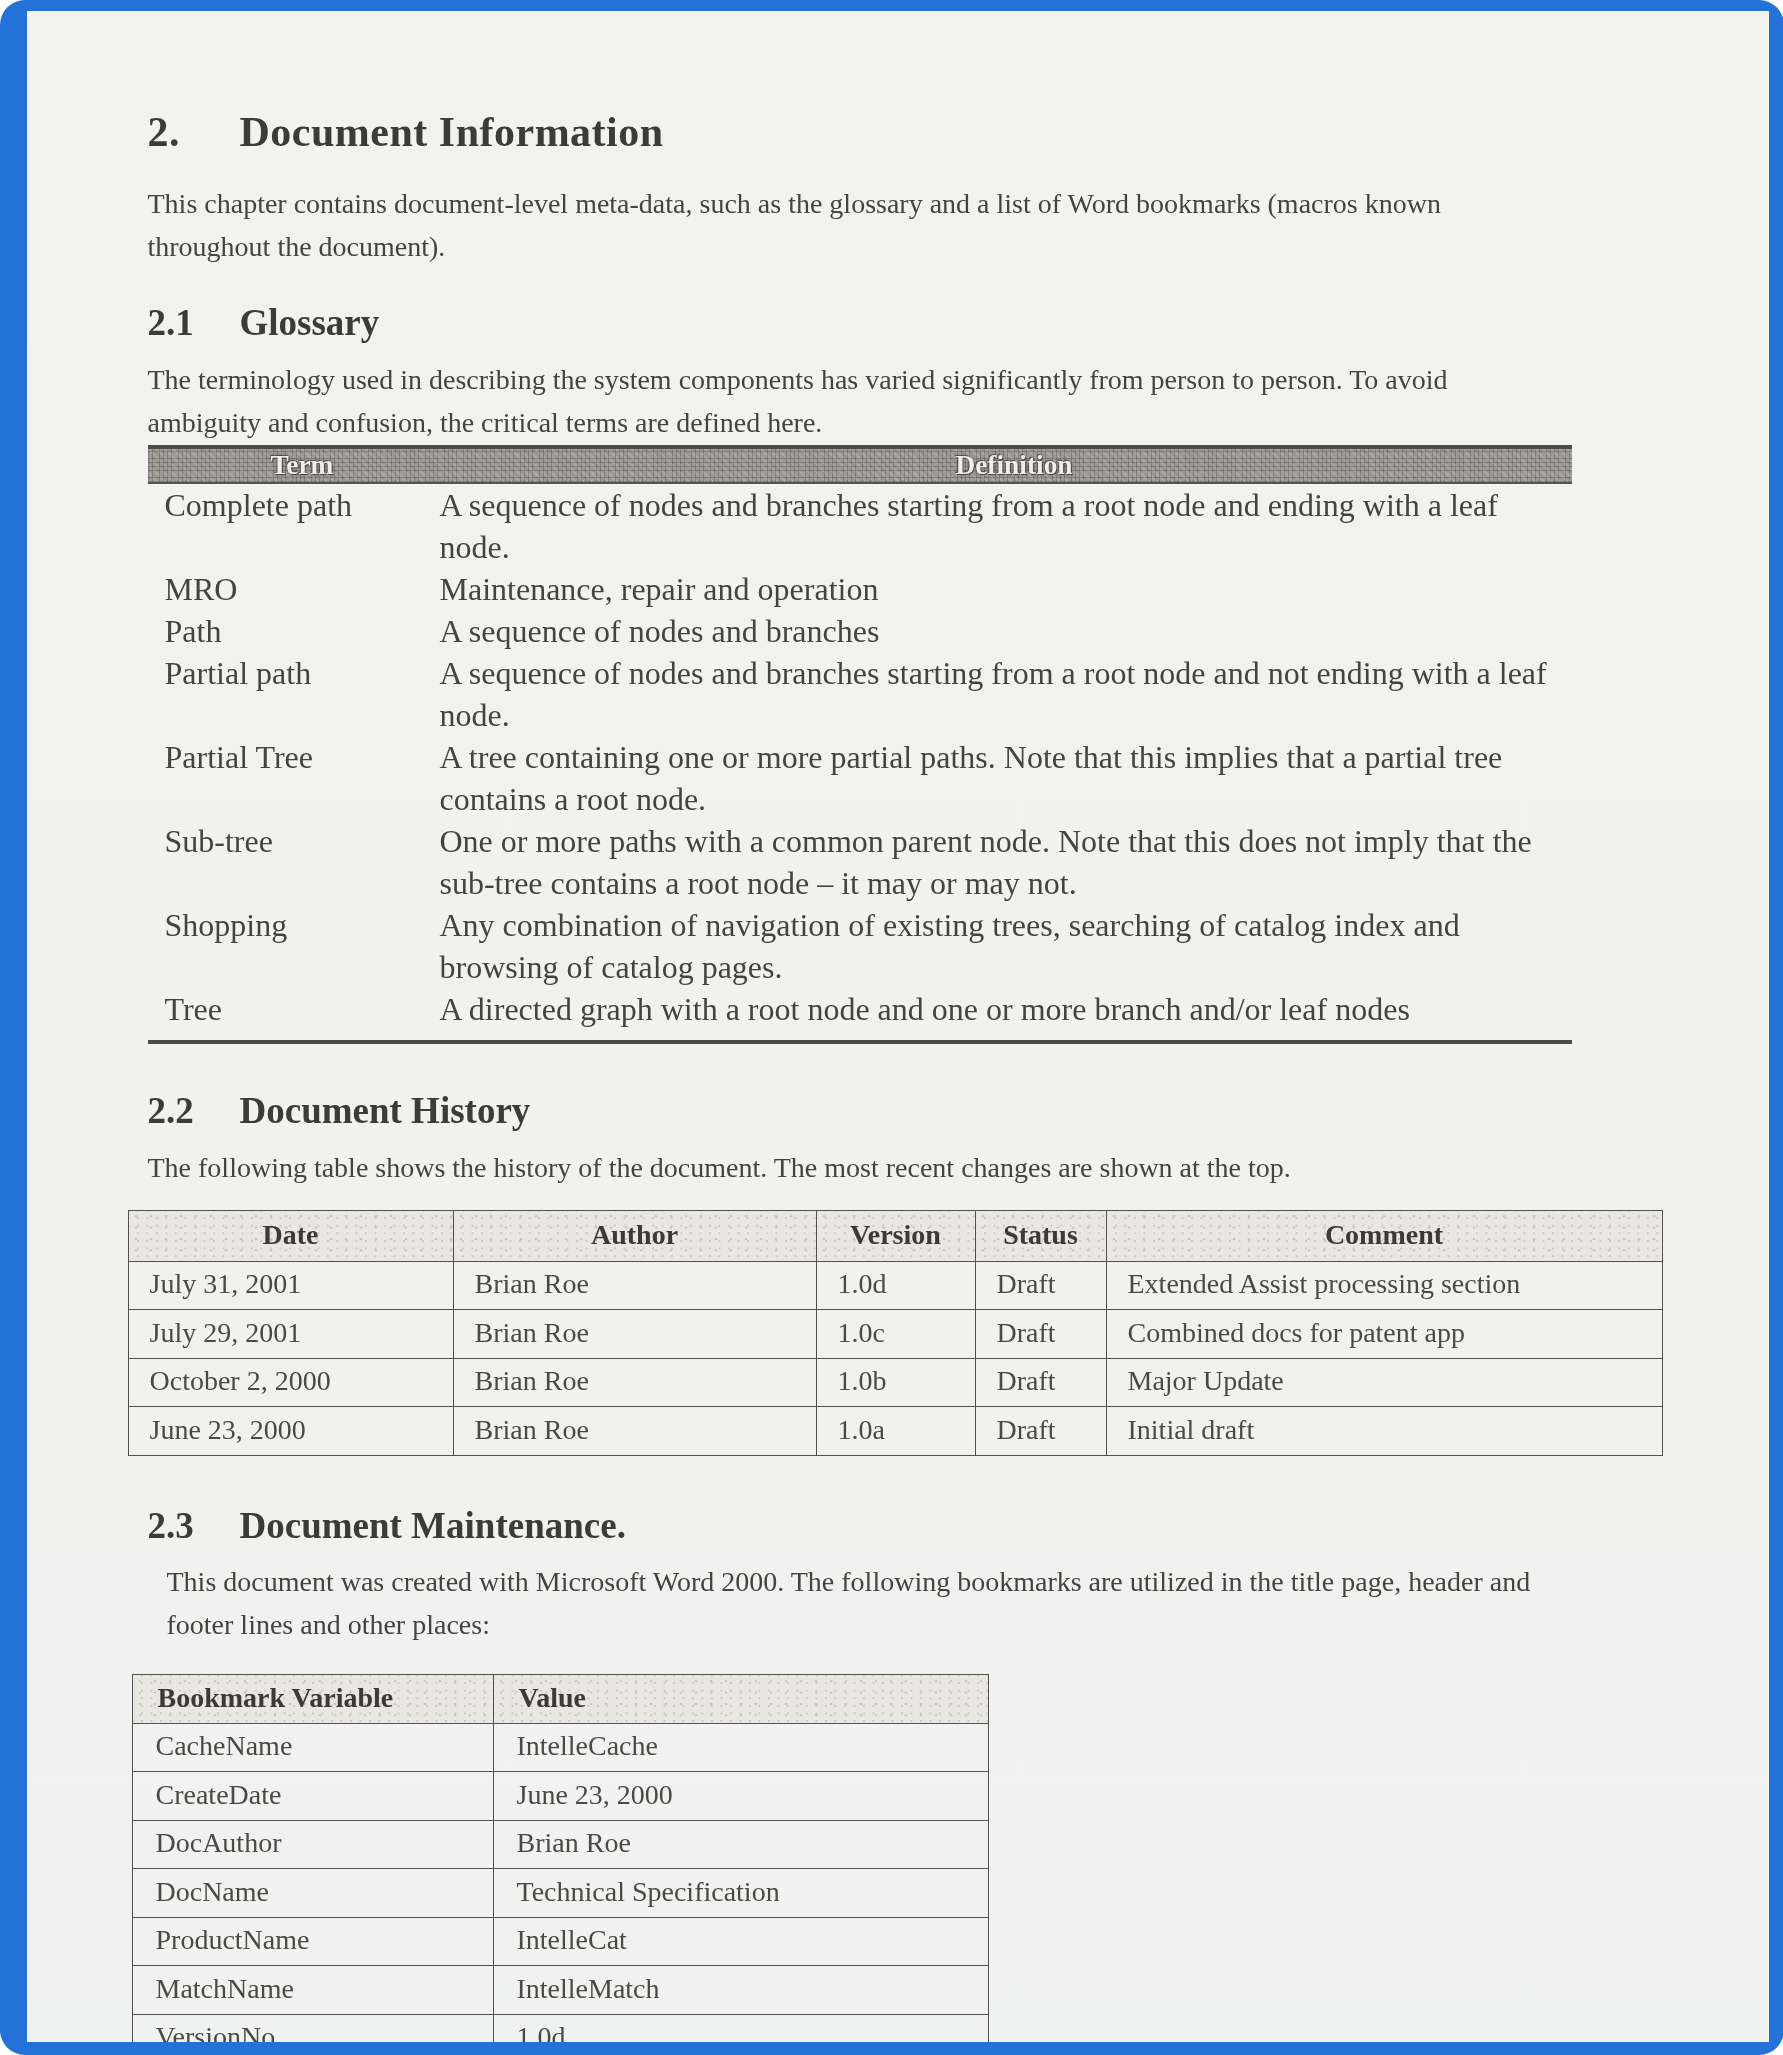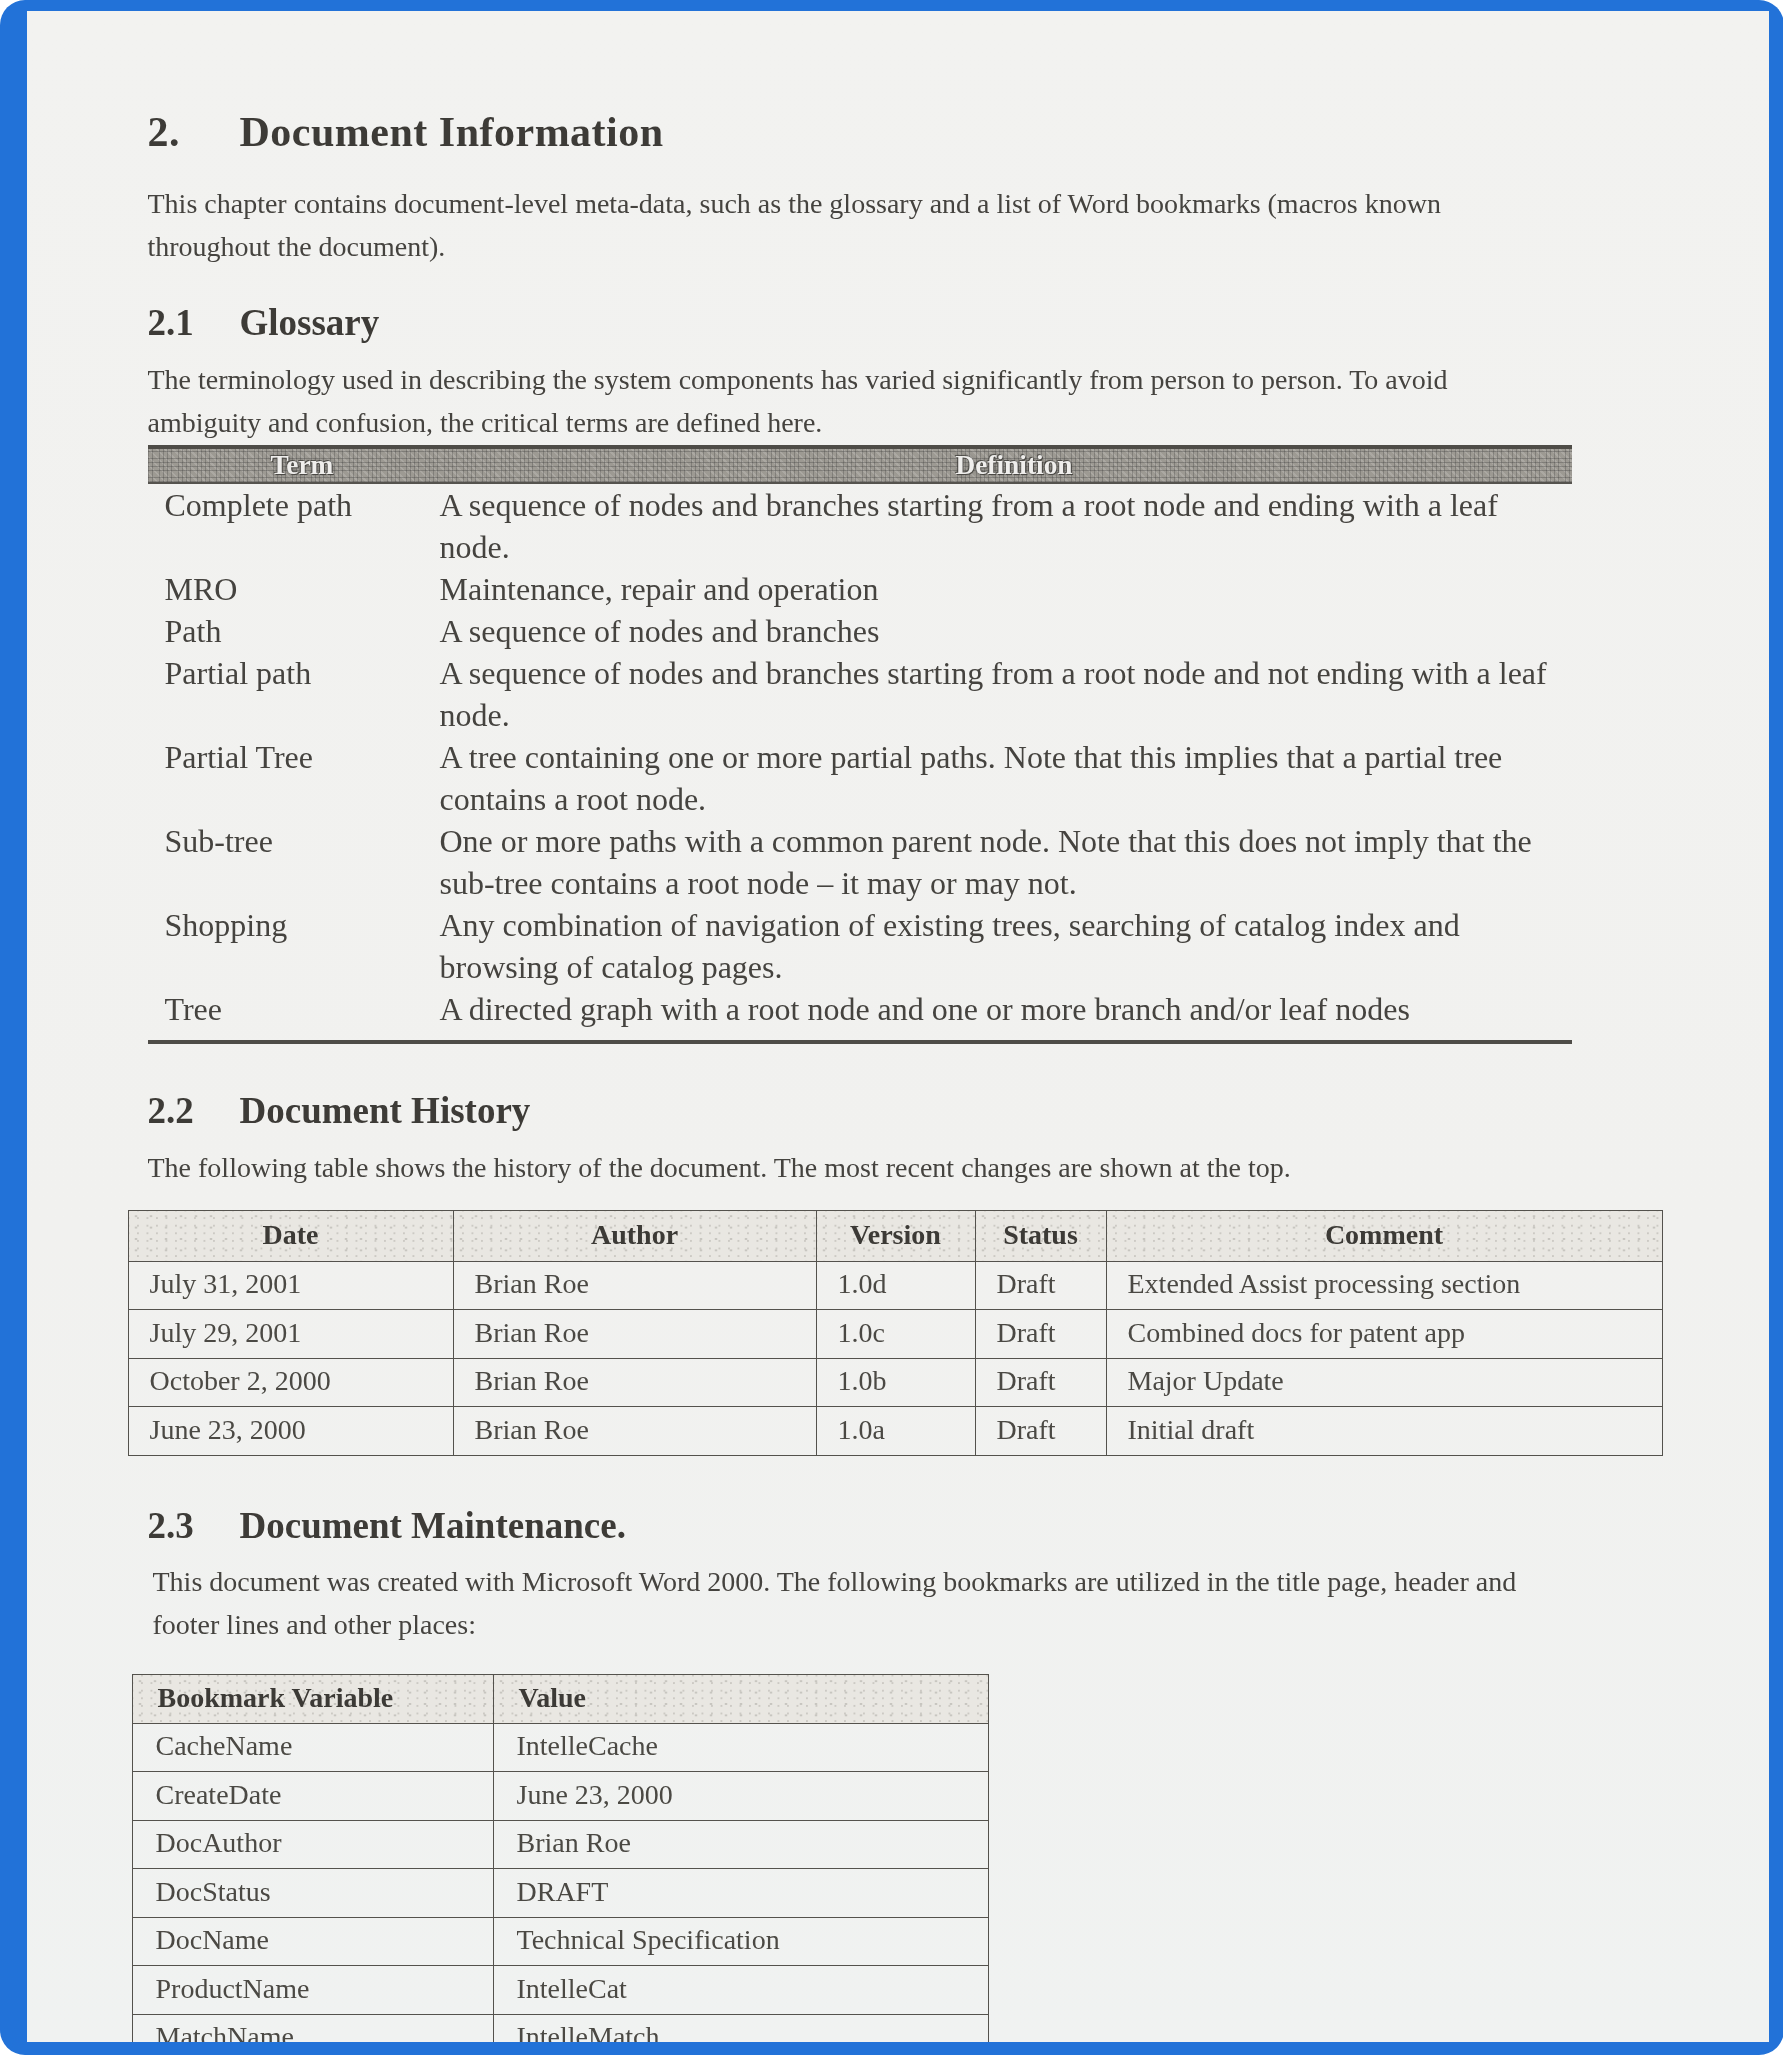--- a/index.html
+++ b/index.html
@@ -212,21 +212,21 @@
             <td>June 23, 2000</td>
             <td>Brian Roe</td>
             <td>1.0a</td>
             <td>Draft</td>
             <td>Initial draft</td>
           </tr>
         </tbody>
       </table>
 
       <h2 class="sec-title" style="margin-top:47px"><span class="sec-num">2.3</span><span>Document Maintenance.</span></h2>
-      <p class="body-text tight" style="margin-left:5px">This document was created with Microsoft Word 2000. The following bookmarks are utilized in the title page, header and footer lines and other places:</p>
+      <p class="body-text tight" style="margin-left:19px">This document was created with Microsoft Word 2000. The following bookmarks are utilized in the title page, header and footer lines and other places:</p>
 
       <table class="data bookmarks">
         <colgroup>
             <col style="width:361px">
             <col>
           </colgroup>
         <thead>
           <tr>
             <th>Bookmark Variable</th>
             <th>Value</th>
@@ -239,24 +239,20 @@
           </tr>
           <tr>
             <td>CreateDate</td>
             <td>June 23, 2000</td>
           </tr>
           <tr>
             <td>DocAuthor</td>
             <td>Brian Roe</td>
           </tr>
           <tr>
-            <td>DocStatus</td>
-            <td>DRAFT</td>
-          </tr>
-          <tr>
             <td>DocName</td>
             <td>Technical Specification</td>
           </tr>
           <tr>
             <td>ProductName</td>
             <td>IntelleCat</td>
           </tr>
           <tr>
             <td>MatchName</td>
             <td>IntelleMatch</td>

